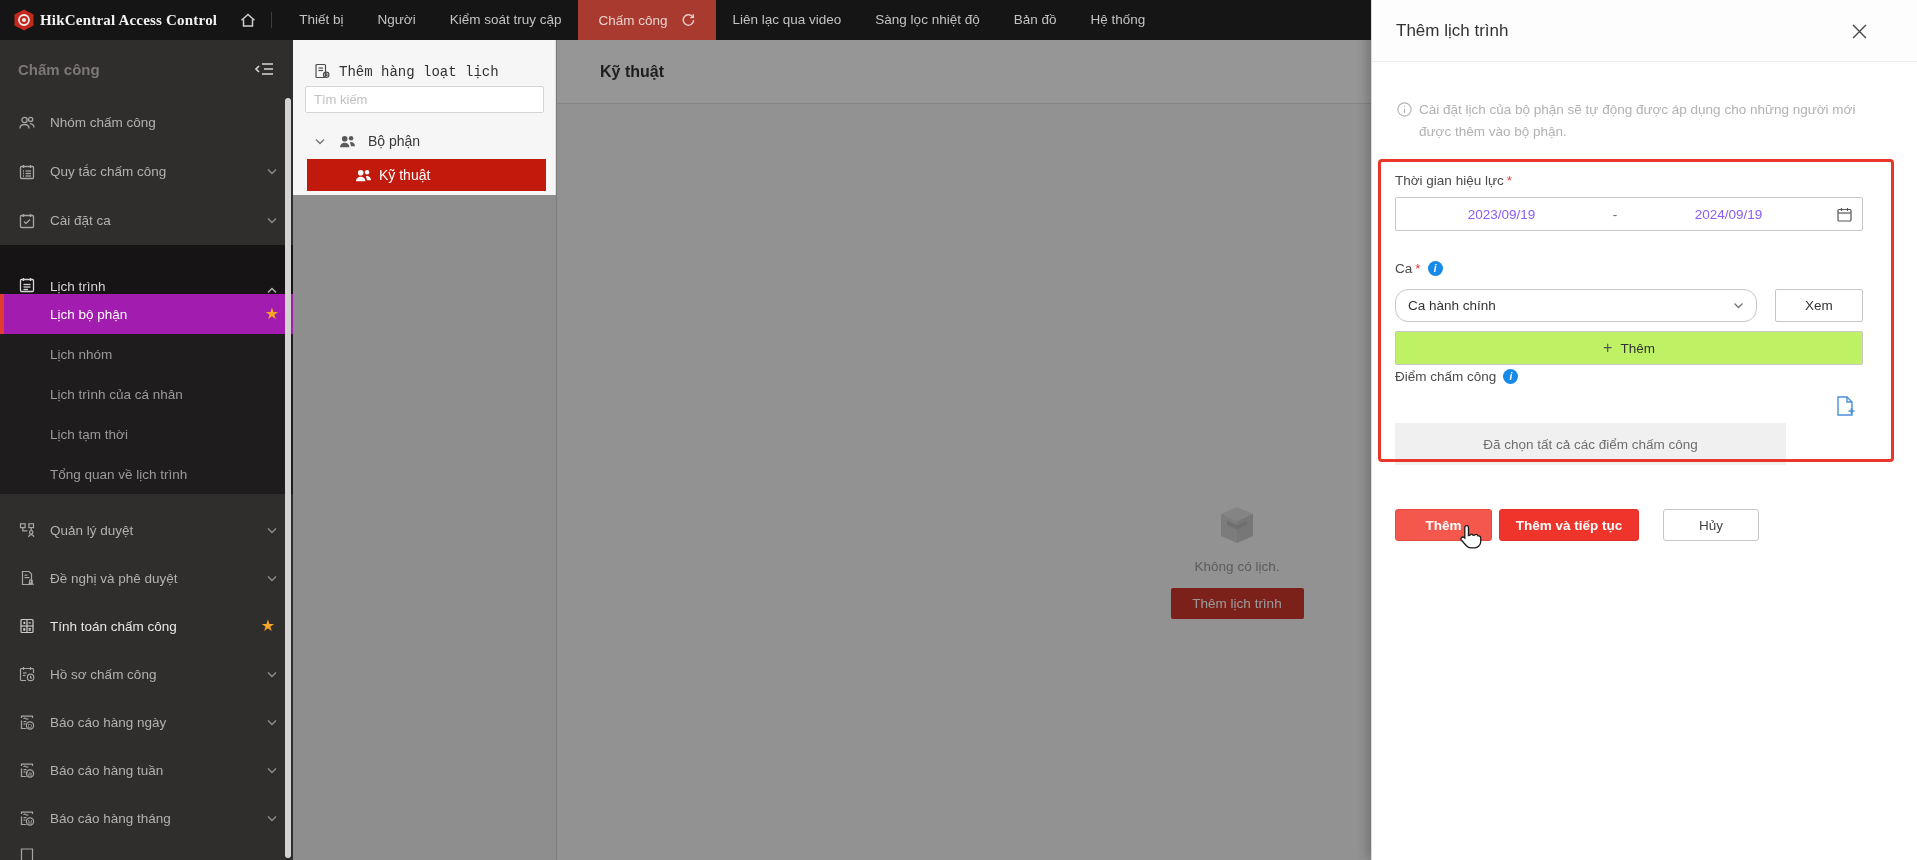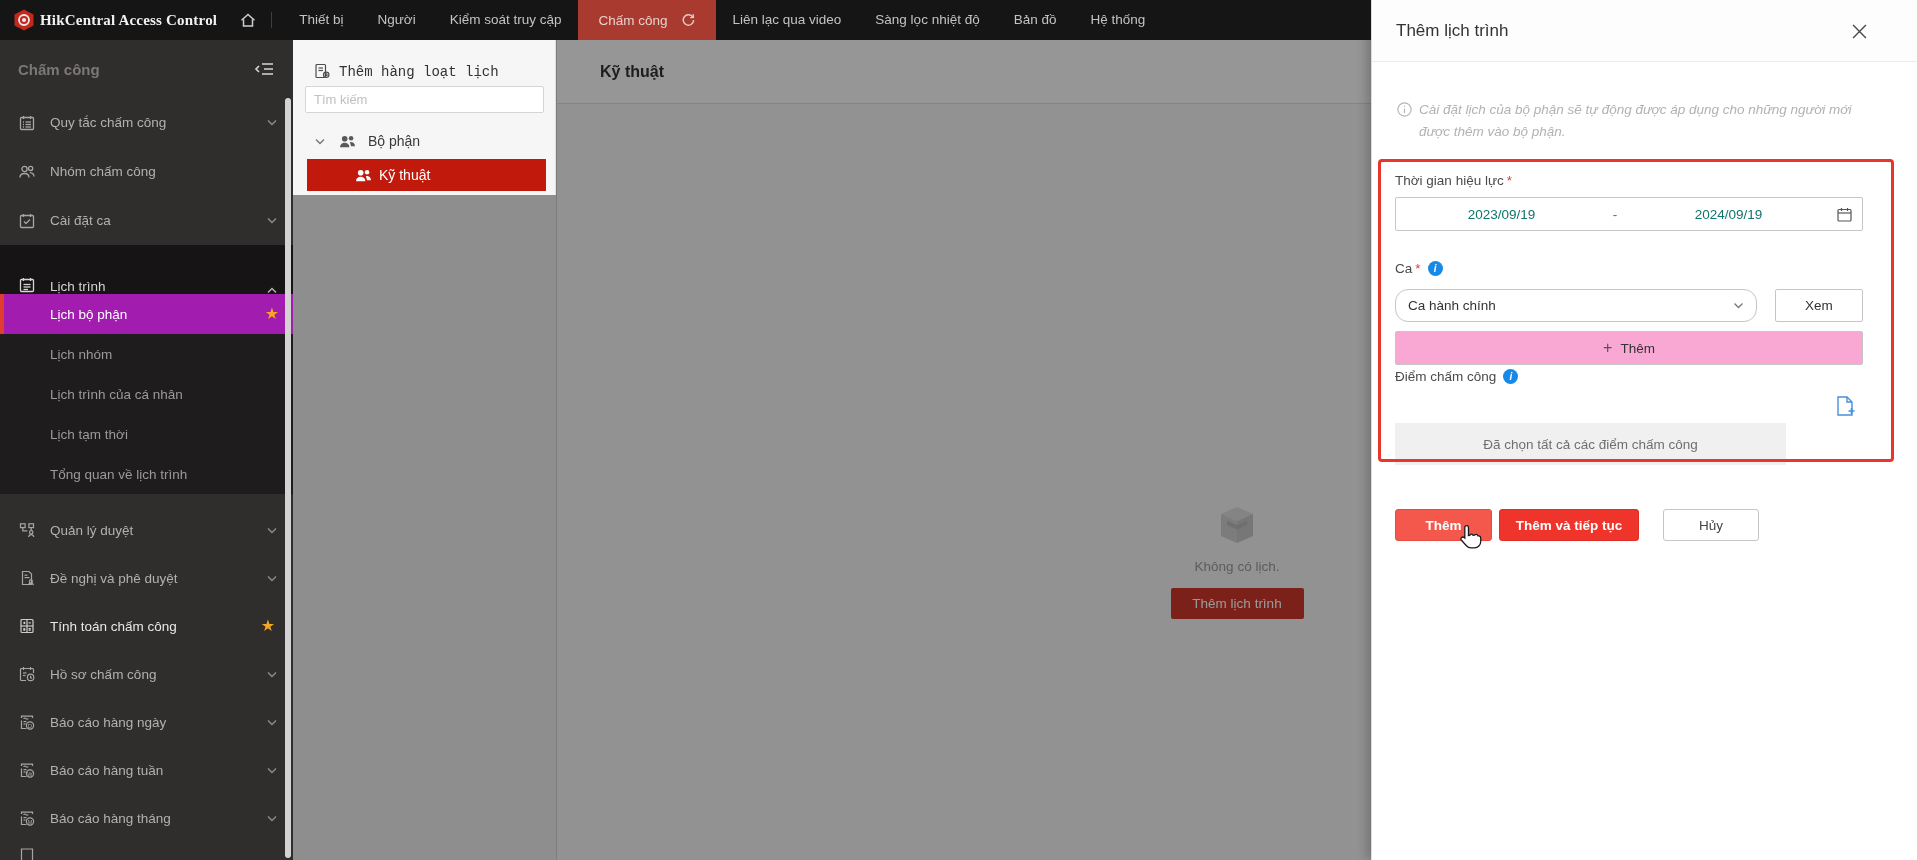--- a/index.html
+++ b/index.html
@@ -67,41 +67,41 @@
   
   .dim-overlay { position:absolute; left:293px; top:40px; width:1078px; height:820px; background:rgba(0,0,0,0.40); z-index:5; }
 
   
   .drawer { position:absolute; left:1371px; top:0; width:546px; height:860px; background:#fff; z-index:10;
             border-left:1px solid #dcdcdc; box-shadow:-4px 0 10px rgba(0,0,0,0.22); }
   .drawer-header { height:62px; background:#fdfdfd; border-bottom:1px solid #ececec; display:flex; align-items:center;
                    padding:0 24px; }
   .drawer-title { font-size:17px; color:#333; font-weight:500; }
   .drawer-close { position:absolute; right:50px; top:24px; cursor:pointer; line-height:0; }
-  .drawer-note { position:absolute; left:25px; top:99px; width:460px; display:flex;font-style:italic; }
+  .drawer-note { position:absolute; left:25px; top:99px; width:460px; display:flex; }
   .drawer-note svg { flex:0 0 auto; margin-top:3px; }
   .drawer-note .txt { margin-left:7px; font-size:13.5px; color:#b3b1b1; line-height:22px; }
   .fld-label { position:absolute; left:23px; font-size:13.5px; color:#4a4a4a; display:flex; align-items:center; }
   .req { color:#e23b31; margin-left:3px; }
   .info-badge { display:inline-flex; width:15px; height:15px; border-radius:50%; background:#1789e6; color:#fff;
                 font-size:10px; font-weight:bold; align-items:center; justify-content:center; margin-left:7px;
                 font-style:italic; cursor:pointer; }
   .date-box { position:absolute; left:23px; top:197px; width:468px; height:34px; border:1px solid #c6c6c6;
               border-radius:2px; display:flex; align-items:center; background:#fff; }
-  .date-val { flex:1; text-align:center; font-size:13.5px; color:#0f766e; cursor:text; }
+  .date-val { flex:1; text-align:center; font-size:13.5px; color:#8b5cf6; cursor:text; }
   .date-sep { width:16px; text-align:center; color:#666; font-size:13.5px; }
   .date-box svg { margin:0 9px 0 2px; cursor:pointer; }
   .shift-select { position:absolute; left:23px; top:289px; width:362px; height:33px; border:1px solid #c6c6c6;
                   border-radius:13px; background:#fff; display:flex; align-items:center; padding:0 12px; cursor:pointer; }
   .shift-select .val { font-size:13.5px; color:#333; }
   .shift-select svg { margin-left:auto; }
   .view-btn { position:absolute; left:403px; top:289px; width:88px; height:33px; background:#fff;
               border:1px solid #c6c6c6; border-radius:2px; font-size:13.5px; color:#333;
               font-family:"Liberation Sans",sans-serif; cursor:pointer; }
-  .add-shift-btn { position:absolute; left:23px; top:331px; width:468px; height:34px; background:#f9a8d4;
+  .add-shift-btn { position:absolute; left:23px; top:331px; width:468px; height:34px; background:#bef264;
                    border:1px solid #c6c6c6; border-radius:2px; font-size:13.5px; color:#333;
                    font-family:"Liberation Sans",sans-serif; cursor:pointer; }
   .add-shift-btn .plus { font-size:16px; color:#555; margin-right:8px; font-weight:400; }
   .file-add { position:absolute; left:462px; top:394px; cursor:pointer; line-height:0; }
   .all-points-box { position:absolute; left:23px; top:423px; width:391px; height:42px; background:#f0f0f0;
                     display:flex; align-items:center; justify-content:center; font-size:13.5px; color:#6f6f6f; }
   .annotation-rect { position:absolute; left:6px; top:159px; width:516px; height:303px; border:3px solid #e8362a;
                      border-radius:4px; pointer-events:none; z-index:12; }
   .drawer-actions { position:absolute; left:23px; top:509px; display:flex; }
   .btn { height:32px; border-radius:3px; font-size:13.5px; font-family:"Liberation Sans",sans-serif;
@@ -152,44 +152,44 @@
   <div class="sb-title">
     <span class="t">Chấm công</span>
     <svg width="22" height="18" viewBox="0 0 22 18" fill="none" stroke="#d8d5d5" stroke-width="1.6">
       <path d="M20 4H9M20 9H11M20 14H9"></path>
         <path d="M6 6 3 9l3 3"></path>
     </svg>
   </div>
 
   <div class="sb-item">
     <svg width="18" height="18" viewBox="0 0 18 18" fill="none" stroke="#a8a5a5" stroke-width="1.3">
+      <circle cx="6.5" cy="6" r="2.6"></circle>
+        <path d="M2 14.5c0-2.5 2-4 4.5-4s4.5 1.5 4.5 4"></path>
+      <circle cx="12.6" cy="5.4" r="2.1"></circle>
+        <path d="M11.8 9.6c2.3.2 4.2 1.7 4.2 4"></path>
+    </svg>
+    <span class="lbl">Nhóm chấm công</span>
+  </div>
+
+  <div class="sb-item">
+    <svg width="18" height="18" viewBox="0 0 18 18" fill="none" stroke="#a8a5a5" stroke-width="1.3">
       <rect x="2.5" y="3.5" width="13" height="12" rx="1"></rect>
         <line x1="5.5" y1="2" x2="5.5" y2="5"></line>
         <line x1="12.5" y1="2" x2="12.5" y2="5"></line>
       <line x1="7.5" y1="8" x2="13" y2="8"></line>
         <line x1="7.5" y1="10.5" x2="13" y2="10.5"></line>
         <line x1="7.5" y1="13" x2="13" y2="13"></line>
       <line x1="5" y1="8" x2="6" y2="8"></line>
         <line x1="5" y1="10.5" x2="6" y2="10.5"></line>
         <line x1="5" y1="13" x2="6" y2="13"></line>
     </svg>
     <span class="lbl">Quy tắc chấm công</span>
     <svg class="chev" width="10" height="7" viewBox="0 0 10 7" fill="none" stroke="#8f8c8c" stroke-width="1.4">
       <polyline points="1,1.5 5,5.5 9,1.5"></polyline>
     </svg>
-  </div>
-
-  <div class="sb-item">
-    <svg width="18" height="18" viewBox="0 0 18 18" fill="none" stroke="#a8a5a5" stroke-width="1.3">
-      <circle cx="6.5" cy="6" r="2.6"></circle>
-        <path d="M2 14.5c0-2.5 2-4 4.5-4s4.5 1.5 4.5 4"></path>
-      <circle cx="12.6" cy="5.4" r="2.1"></circle>
-        <path d="M11.8 9.6c2.3.2 4.2 1.7 4.2 4"></path>
-    </svg>
-    <span class="lbl">Nhóm chấm công</span>
   </div>
 
   <div class="sb-item">
     <svg width="18" height="18" viewBox="0 0 18 18" fill="none" stroke="#a8a5a5" stroke-width="1.3">
       <rect x="2.5" y="3.5" width="13" height="12" rx="1"></rect>
         <line x1="5.5" y1="2" x2="5.5" y2="5"></line>
         <line x1="12.5" y1="2" x2="12.5" y2="5"></line>
       <polyline points="6,9.5 8,11.5 12,7.5"></polyline>
     </svg>
     <span class="lbl">Cài đặt ca</span>

